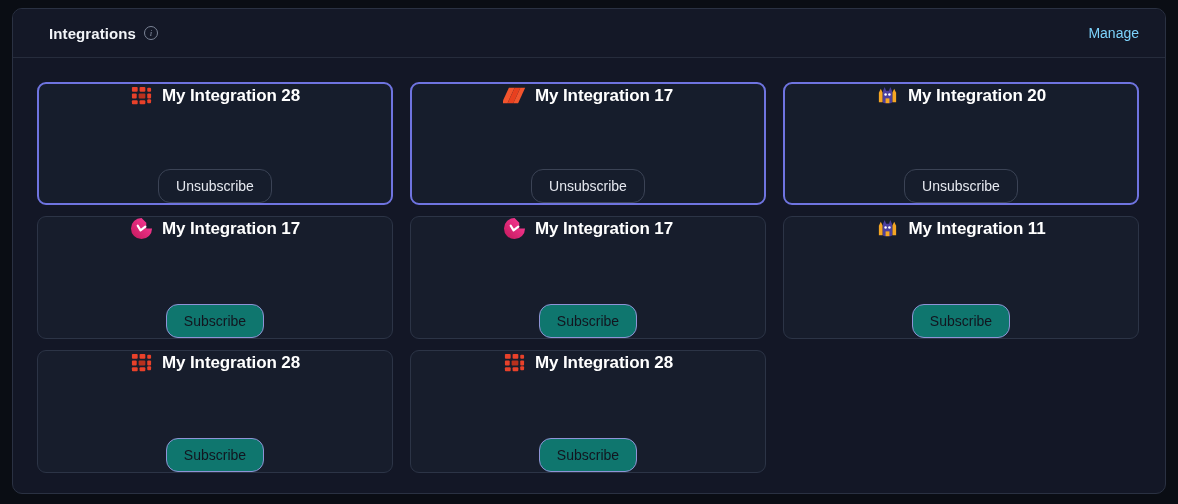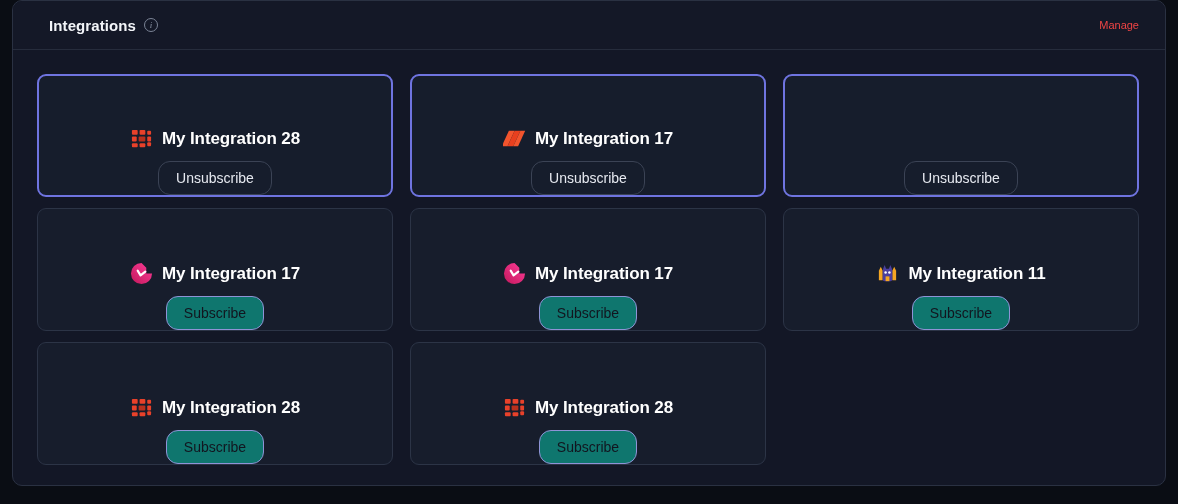--- a/index.html
+++ b/index.html
@@ -8,21 +8,21 @@
     width: 1178px;
     height: 504px;
     background: #0a0d14;
     font-family: "Liberation Sans", sans-serif;
     overflow: hidden;
   }
 
   .panel {
     position: absolute;
     left: 12px;
-    top: 0;
+    top: 8px;
     width: 1154px;
     height: 486px;
     background: #131726;
     border: 1px solid #2a3142;
     border-radius: 10px;
     overflow: hidden;
   }
 
   .panel-header {
     height: 49px;
@@ -51,22 +51,22 @@
     justify-content: center;
     font-size: 9px;
     font-style: italic;
     font-family: "Liberation Serif", serif;
     color: #8b94a6;
     line-height: 1;
   }
 
   .manage-link {
     margin-left: auto;
-    font-size: 11px;
-    color: #ef4444;
+    font-size: 14px;
+    color: #7dd3fc;
     cursor: pointer;
   }
 
   .panel-body {
     padding: 24px 24px 0 24px;
   }
 
   .grid-row {
     display: flex;
     gap: 17px;
@@ -75,21 +75,21 @@
 
   .card {
     width: 356px;
     height: 123px;
     background: #171d2c;
     border: 1px solid #2c3446;
     border-radius: 9px;
     display: flex;
     flex-direction: column;
     align-items: center;
-    justify-content: flex-end;
+    justify-content: space-between;
     gap: 11px;
   }
 
   .card.highlighted {
     border: 2px solid #6f74e0;
     background: #161d2c;
   }
 
   .card-title-row {
     display: flex;
@@ -169,20 +169,33 @@
             <svg class="logo" viewBox="0 0 24 24">
               <path d="M7 4 L13 4 L9 20 L3 20 Z" fill="#f2542d" transform="skewX(-12)"></path>
               <path d="M13 4 L19 4 L15 20 L9 20 Z" fill="#e8401f" transform="skewX(-12)"></path>
               <path d="M19 4 L24 4 L20 20 L15 20 Z" fill="#f2542d" transform="skewX(-12)"></path>
             </svg>
             <span class="card-title">My Integration 17</span>
           </div>
           <button class="btn btn-unsub">Unsubscribe</button>
         </div>
         <div class="card highlighted">
+          <div class="card-title-row">
+            <svg class="logo" viewBox="0 0 24 24">
+              <path d="M3 9 L5 5 L7 9 L7 19 L3 19 Z" fill="#f5a623"></path>
+              <path d="M21 9 L19 5 L17 9 L17 19 L21 19 Z" fill="#f5a623"></path>
+              <path d="M7 8 L9 3 L11 8 Z" fill="#4b3f9e"></path>
+              <path d="M17 8 L15 3 L13 8 Z" fill="#4b3f9e"></path>
+              <rect x="7" y="7" width="10" height="13" rx="2" fill="#4b3f9e"></rect>
+              <circle cx="10" cy="11" r="1.3" fill="#ffffff"></circle>
+              <circle cx="14" cy="11" r="1.3" fill="#ffffff"></circle>
+              <rect x="10" y="15" width="4" height="5" fill="#f5a623"></rect>
+            </svg>
+            <span class="card-title">My Integration 20</span>
+          </div>
           <button class="btn btn-unsub">Unsubscribe</button>
         </div>
       </div>
       <div class="grid-row">
         <div class="card">
           <div class="card-title-row">
             <svg class="logo" viewBox="0 0 24 24">
               <defs>
                 <linearGradient id="pg" x1="0" y1="1" x2="1" y2="0">
                   <stop offset="0%" stop-color="#c2185b"></stop>

